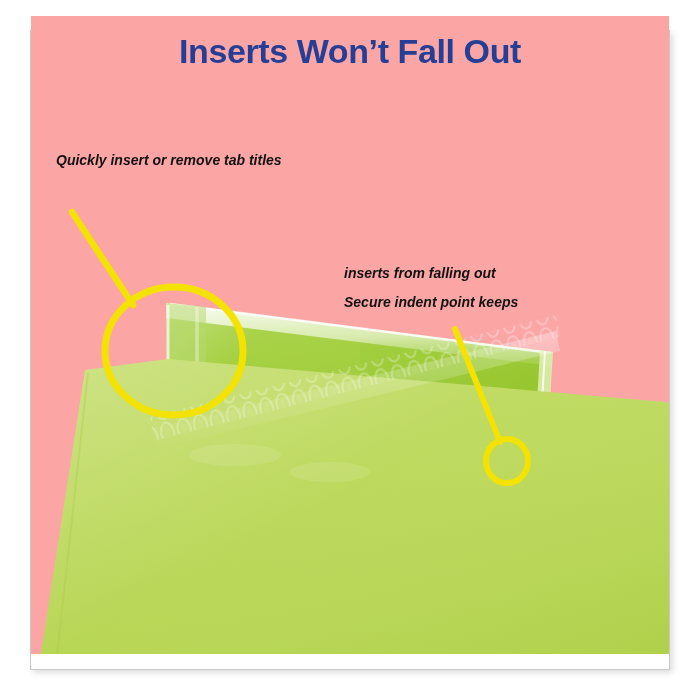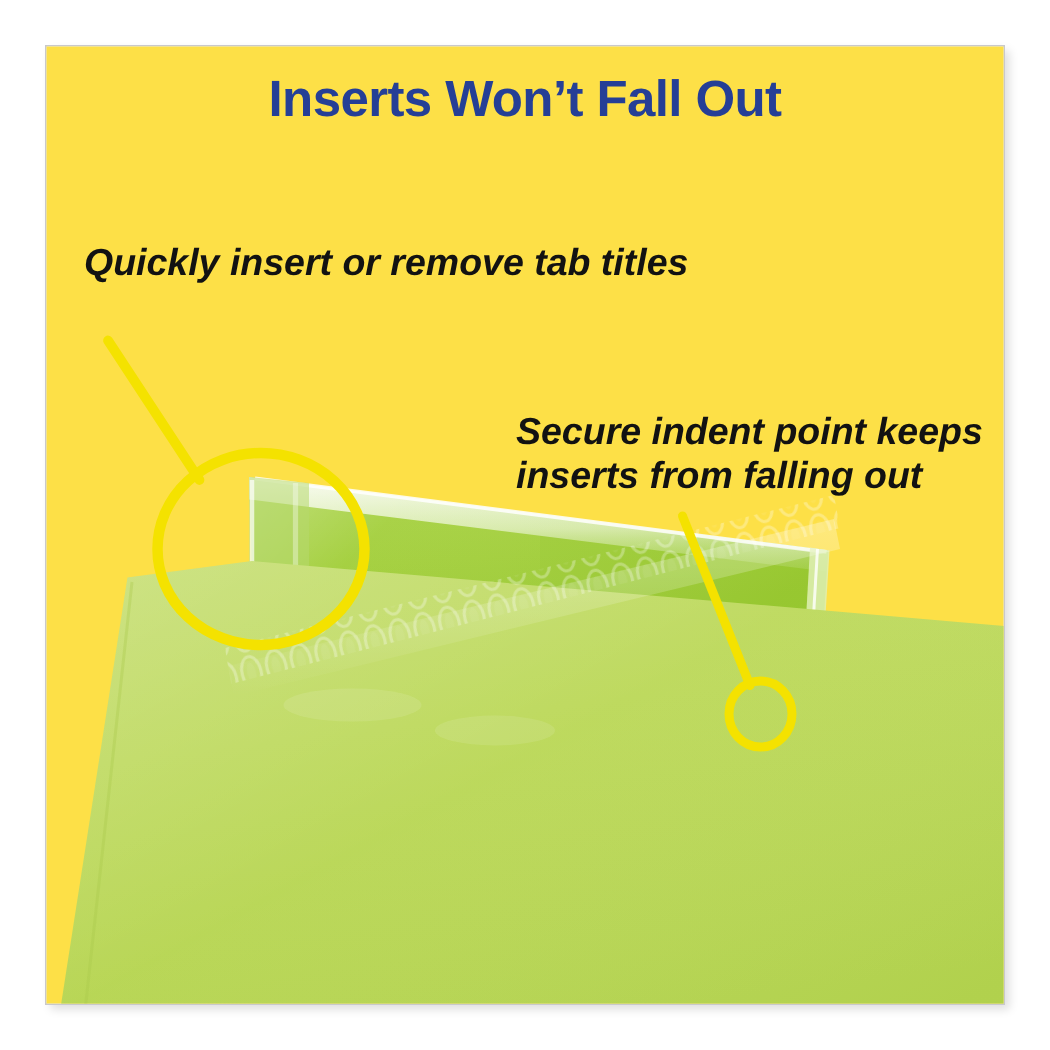--- a/index.html
+++ b/index.html
@@ -23,25 +23,25 @@
     width: 640px;
     height: 640px;
     border: 1px solid #c9c9cb;
     box-sizing: border-box;
     background: #ffffff;
     box-shadow: 3px 3px 6px rgba(0,0,0,0.13);
   }
   #inner {
     position: absolute;
     left: 31px;
-    top: 31px;
+    top: 16px;
     width: 638px;
     height: 638px;
     overflow: hidden;
-    background: #fde047;
+    background: #fca5a5;
   }
   
   #headline {
     position: absolute;
     left: 0;
     top: 47px;
     width: 700px;
     text-align: center;
     color: #253f96;
     font-size: 34px;
@@ -49,21 +49,21 @@
     letter-spacing: -0.4px;
     font-family: "Liberation Sans", sans-serif;
     white-space: nowrap;
   }
   
   .callout {
     position: absolute;
     color: #121212;
     font-style: italic;
     font-weight: bold;
-    font-size: 25px;
+    font-size: 14px;
     line-height: 29px;
     font-family: "Liberation Sans", sans-serif;
     white-space: nowrap;
   }
   #callout-left  { left: 56px;  top: 161px; }
   #callout-right { left: 344px; top: 274px; }
   .callout .ln { display: block; }
 
   
   #photo {
@@ -255,18 +255,18 @@
 
     <div id="headline" style="left:-31px; top:16px;">
       <span>Inserts Won’t Fall Out</span>
     </div>
 
     <div id="callout-left" class="callout" style="left:25px; top:130px;">
       <span class="ln">Quickly insert or remove tab titles</span>
     </div>
 
     <div id="callout-right" class="callout" style="left:313px; top:243px;">
+      <span class="ln">inserts from falling out</span>
       <span class="ln">Secure indent point keeps</span>
-      <span class="ln">inserts from falling out</span>
     </div>
 
   </div>
 </div>
 
 </body></html>

